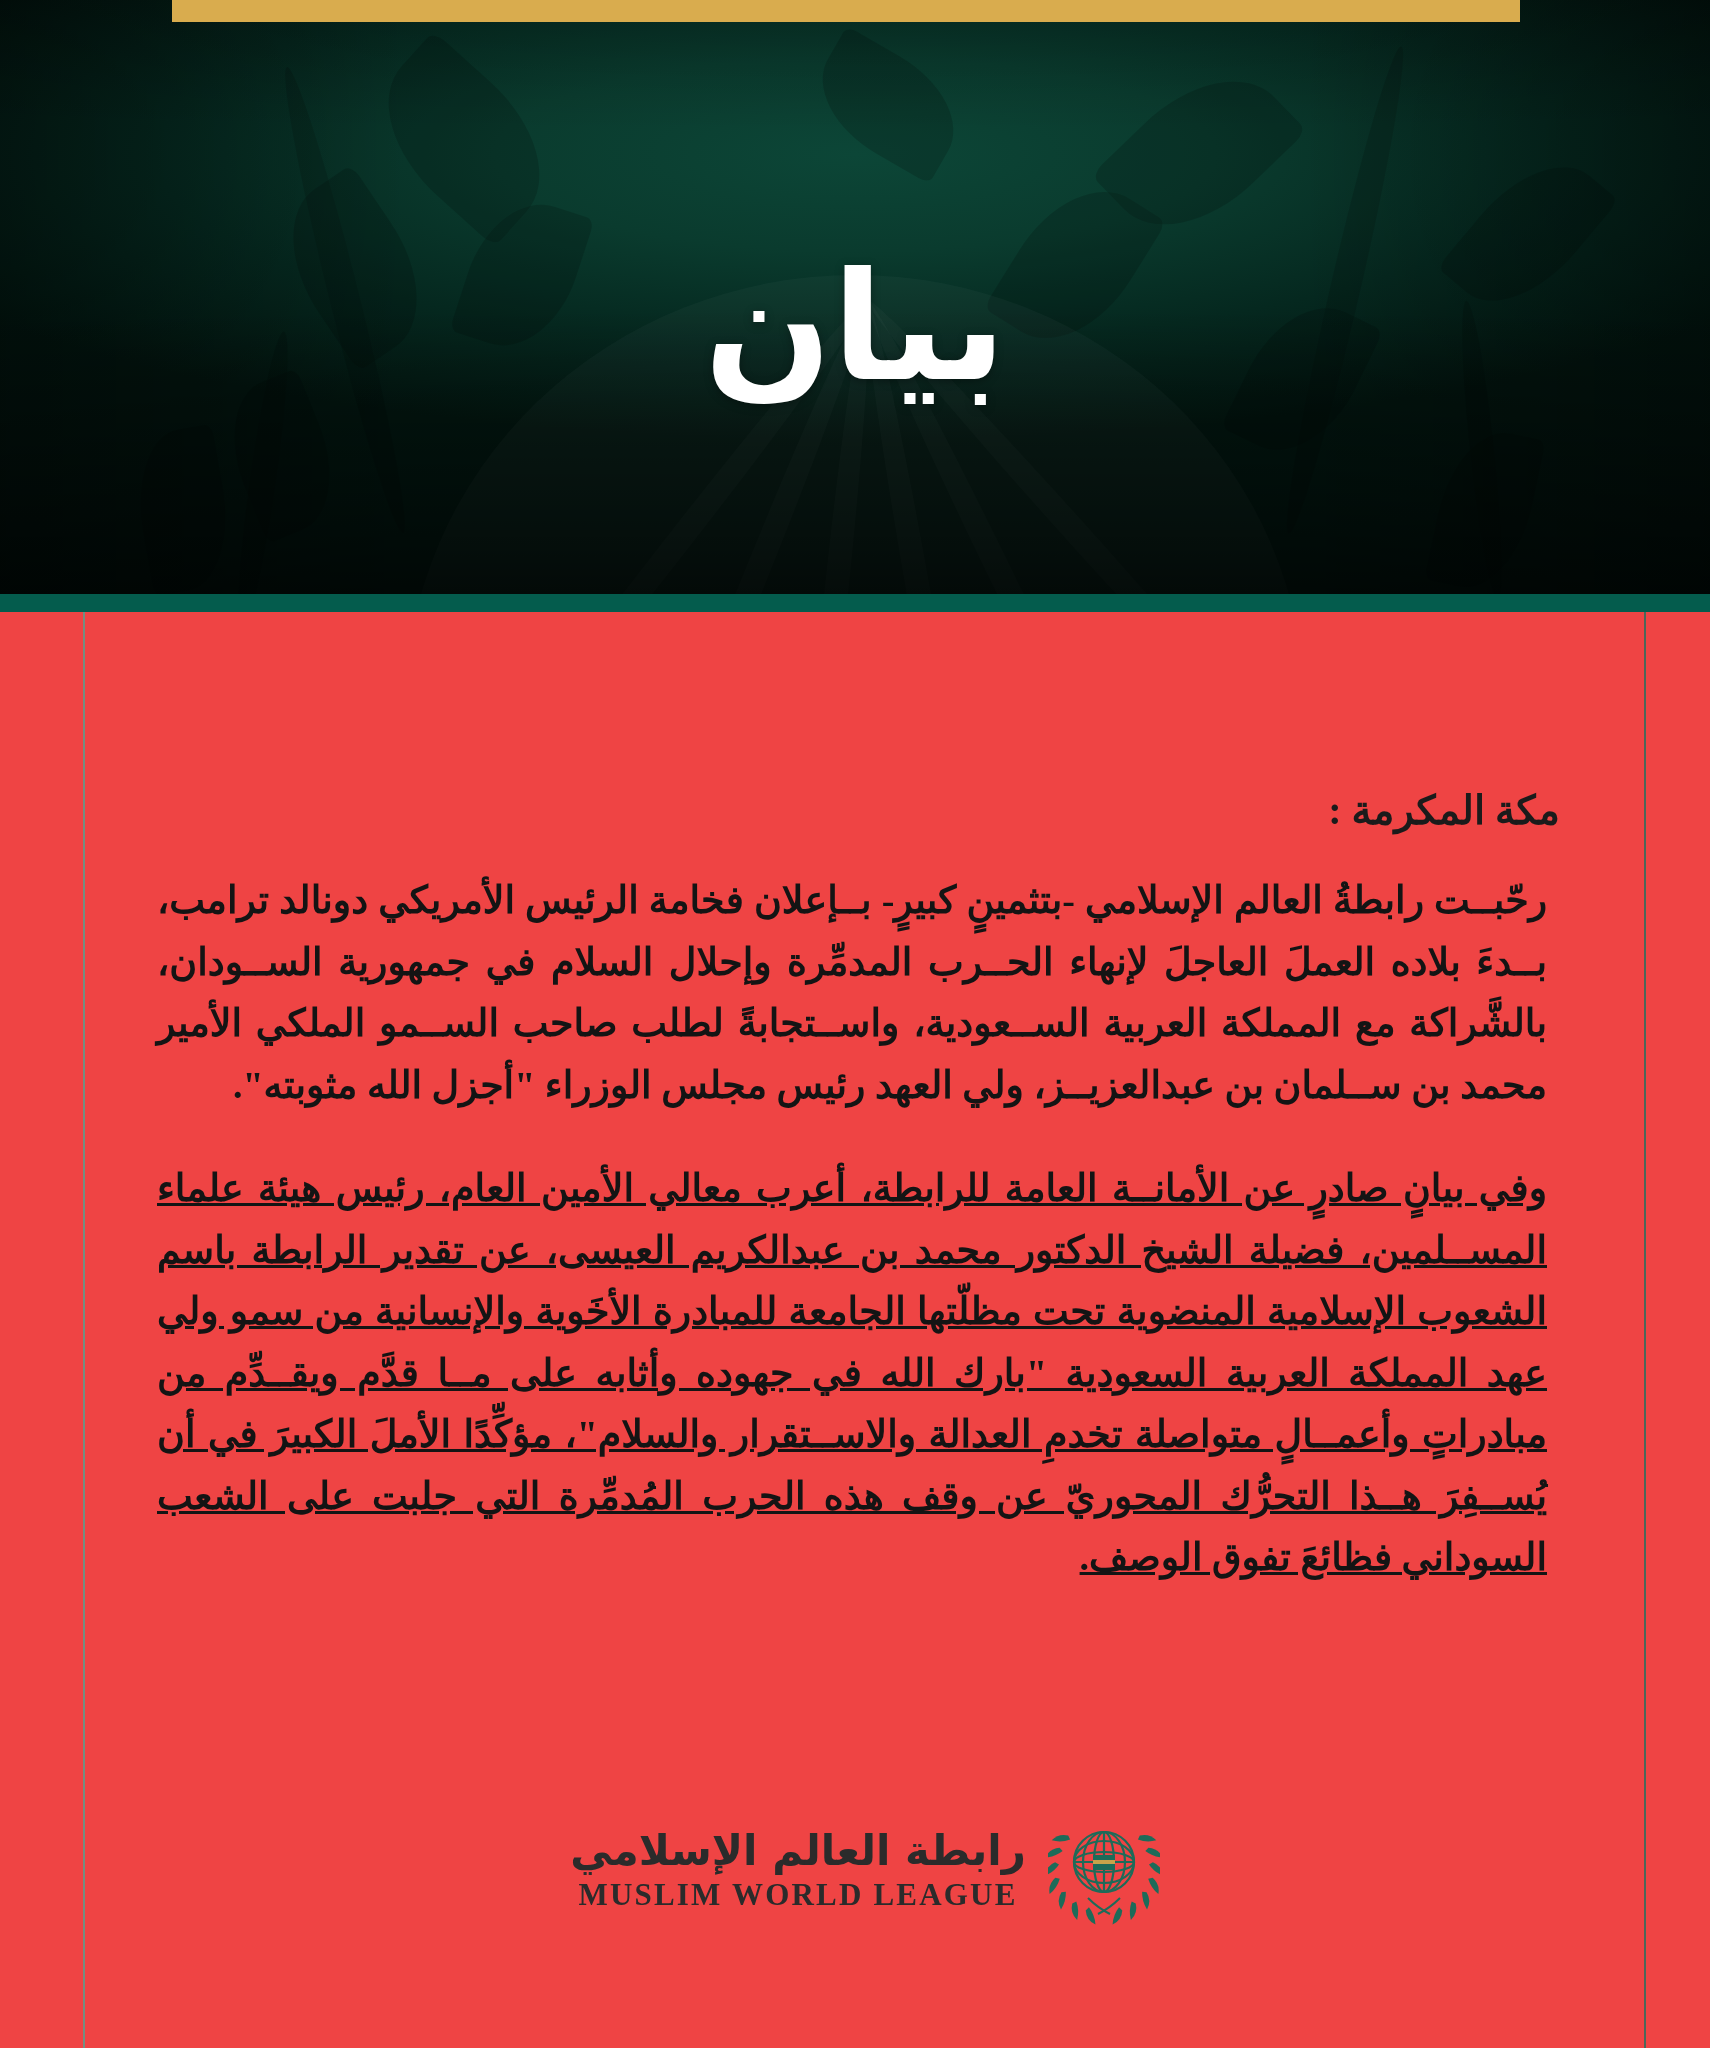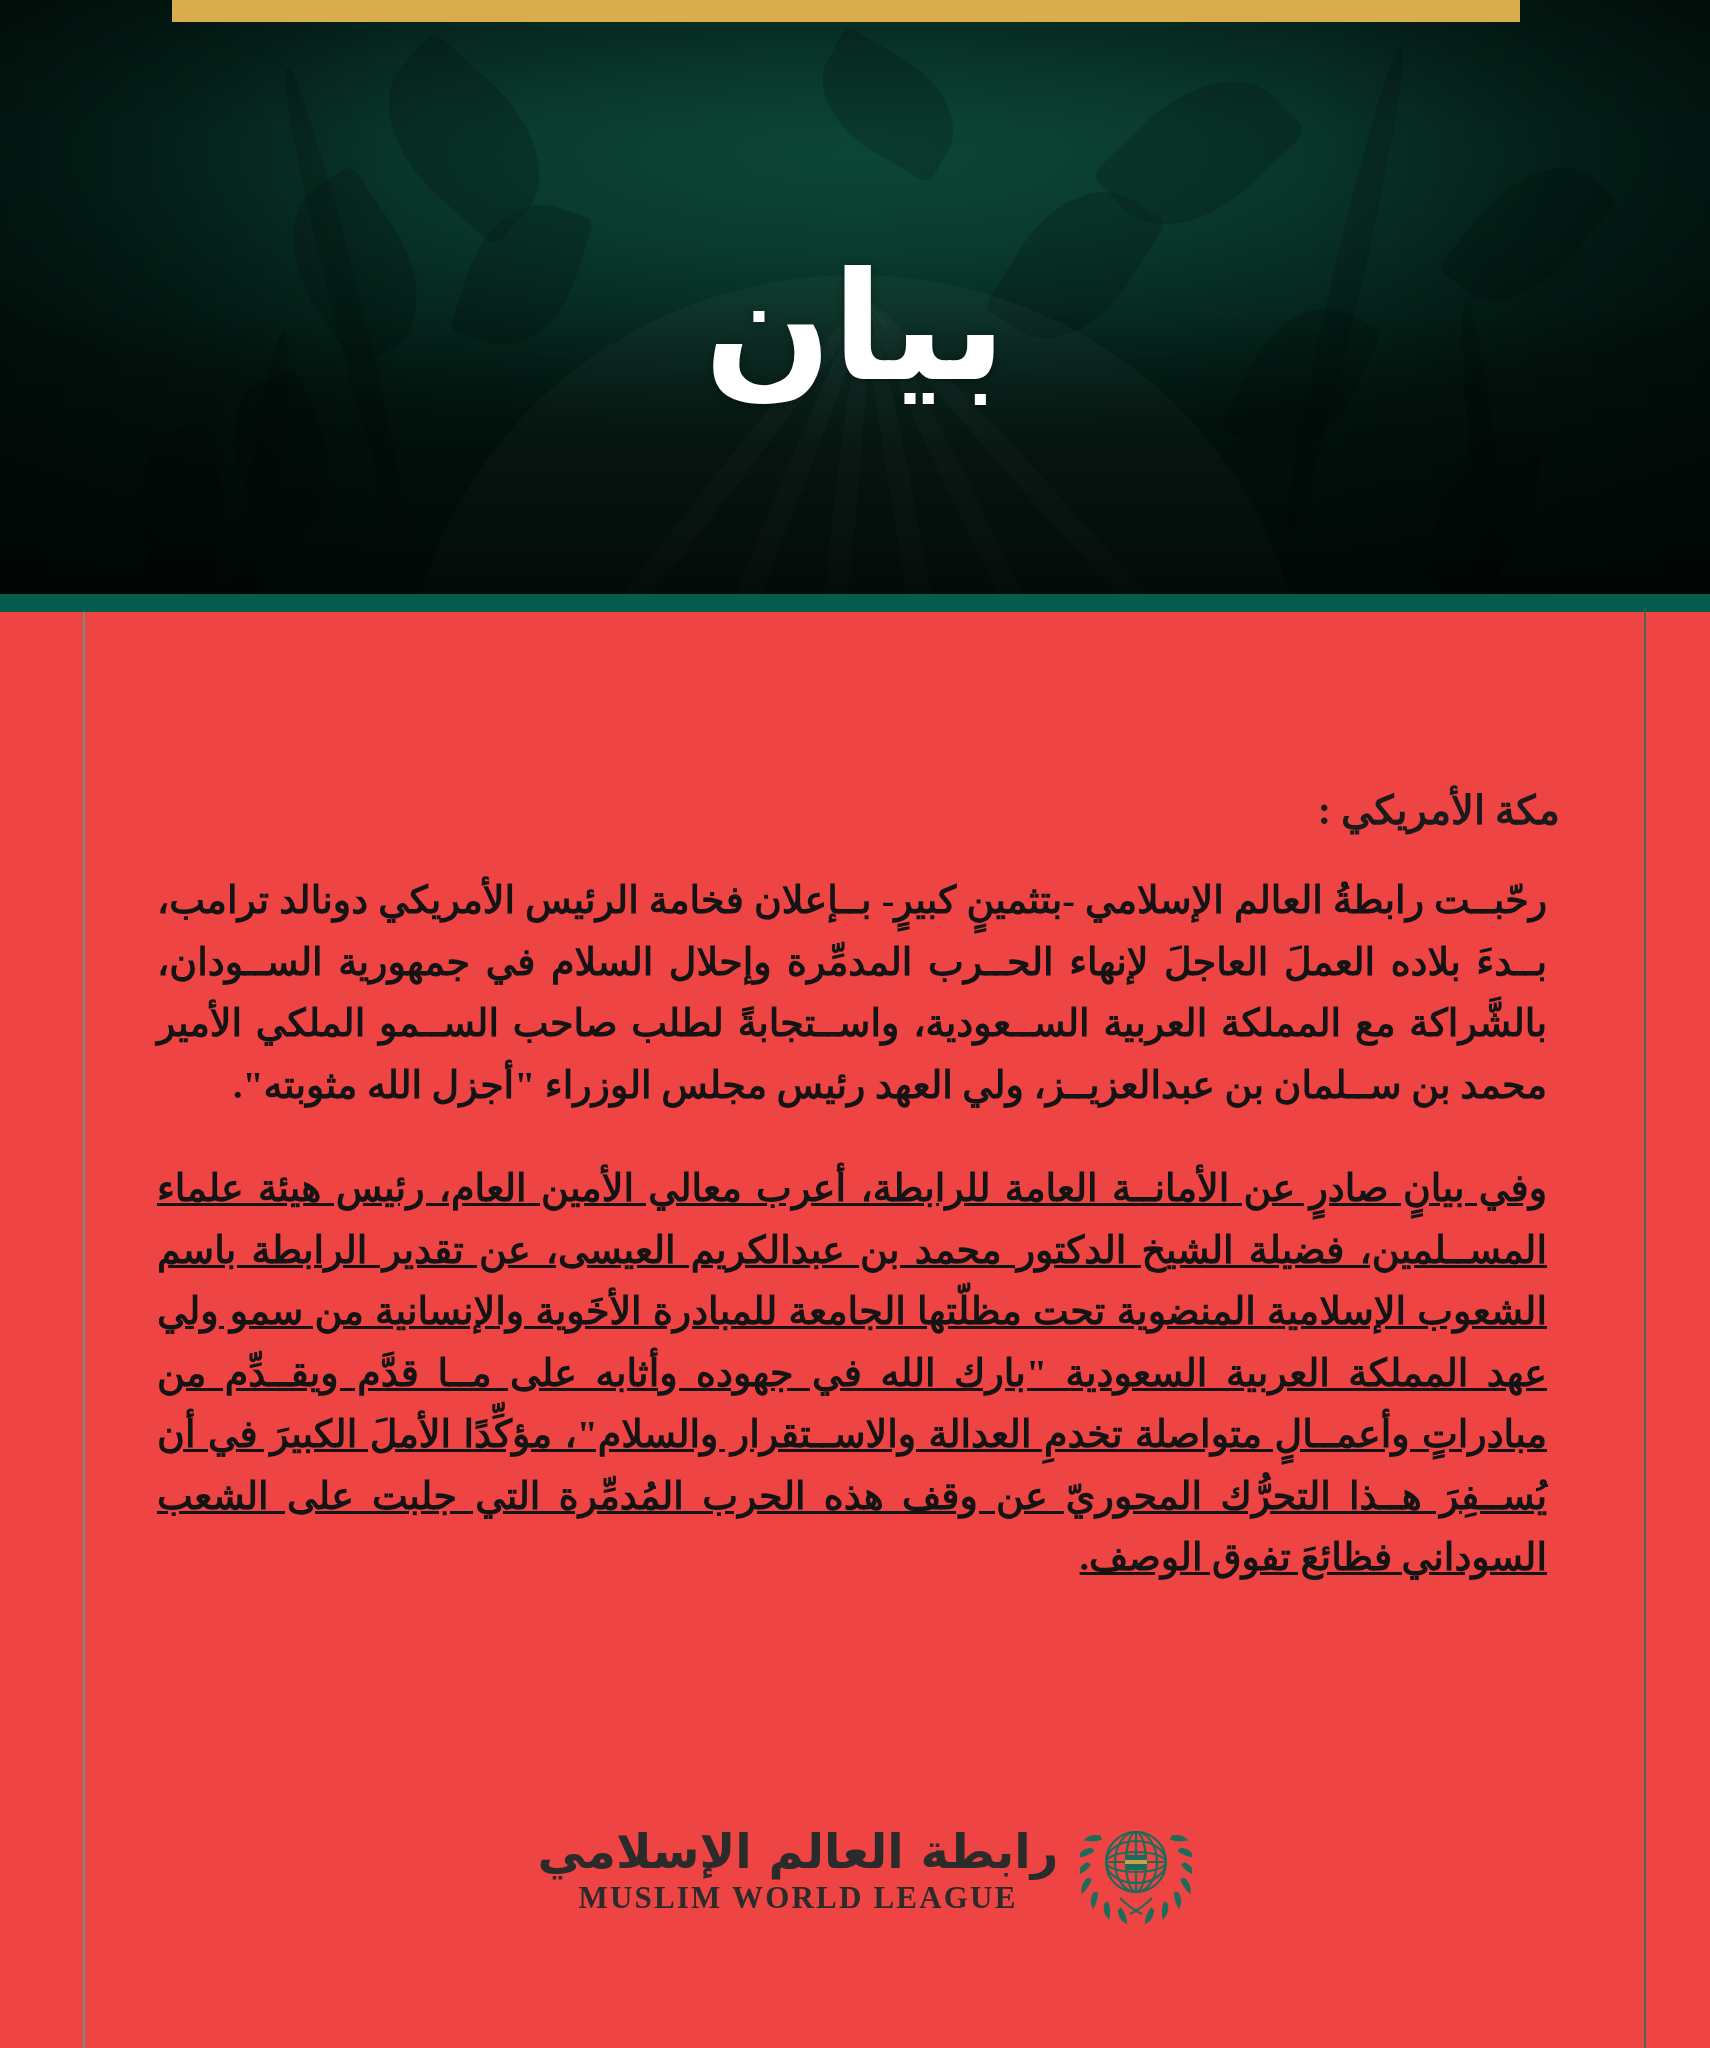--- a/index.html
+++ b/index.html
@@ -191,21 +191,21 @@
     direction: rtl;
   }
   #footer-logo .wordmark {
     display: flex;
     flex-direction: column;
     align-items: center;
     gap: 4px;
   }
   #footer-logo .wordmark .ar {
     font-family: "DejaVu Sans", "Liberation Sans", sans-serif;
-    font-size: 48px;
+    font-size: 42px;
     font-weight: 700;
     color: #2b2b2b;
     line-height: 1.05;
     white-space: nowrap;
   }
   #footer-logo .wordmark .en {
     font-family: "Liberation Serif", "DejaVu Serif", serif;
     font-size: 31px;
     font-weight: 700;
     letter-spacing: 2.2px;
@@ -257,21 +257,21 @@
 
   <div id="banner-title">بيان</div>
 
   <div id="teal-bar"></div>
 
   <div id="rule-right"></div>
   <div id="rule-left"></div>
 
   <div id="content">
 
-    <div class="dateline">مكة الأمريكي :</div>
+    <div class="dateline">مكة المكرمة :</div>
 
     <div class="body-copy">
       <p>رحّبــت رابطةُ العالم الإسلامي -بتثمينٍ كبيرٍ- بــإعلان فخامة الرئيس الأمريكي دونالد ترامب، بــدءَ بلاده العملَ العاجلَ لإنهاء الحــرب المدمِّرة وإحلال السلام في جمهورية الســودان، بالشَّراكة مع المملكة العربية الســعودية، واســتجابةً لطلب صاحب الســمو الملكي الأمير محمد بن ســلمان بن عبدالعزيــز، ولي العهد رئيس مجلس الوزراء "أجزل الله مثوبته".</p>
       <p>وفي بيانٍ صادرٍ عن الأمانــة العامة للرابطة، أعرب معالي الأمين العام، رئيس هيئة علماء المســلمين، فضيلة الشيخ الدكتور محمد بن عبدالكريم العيسى، عن تقدير الرابطة باسم الشعوب الإسلامية المنضوية تحت مظلّتها الجامعة للمبادرة الأخَوية والإنسانية من سمو ولي عهد المملكة العربية السعودية "بارك الله في جهوده وأثابه على مــا قدَّم ويقــدِّم من مبادراتٍ وأعمــالٍ متواصلة تخدمِ العدالة والاســتقرار والسلام"، مؤكِّدًا الأملَ الكبيرَ في أن يُســفِرَ هــذا التحرُّك المحوريّ عن وقف هذه الحرب المُدمِّرة التي جلبت على الشعب السوداني فظائعَ تفوق الوصف.</p>
     </div>
 
     <div id="footer-logo">
 
       <div class="emblem">
         <svg width="112" height="118" viewBox="0 0 112 118" aria-hidden="true">

